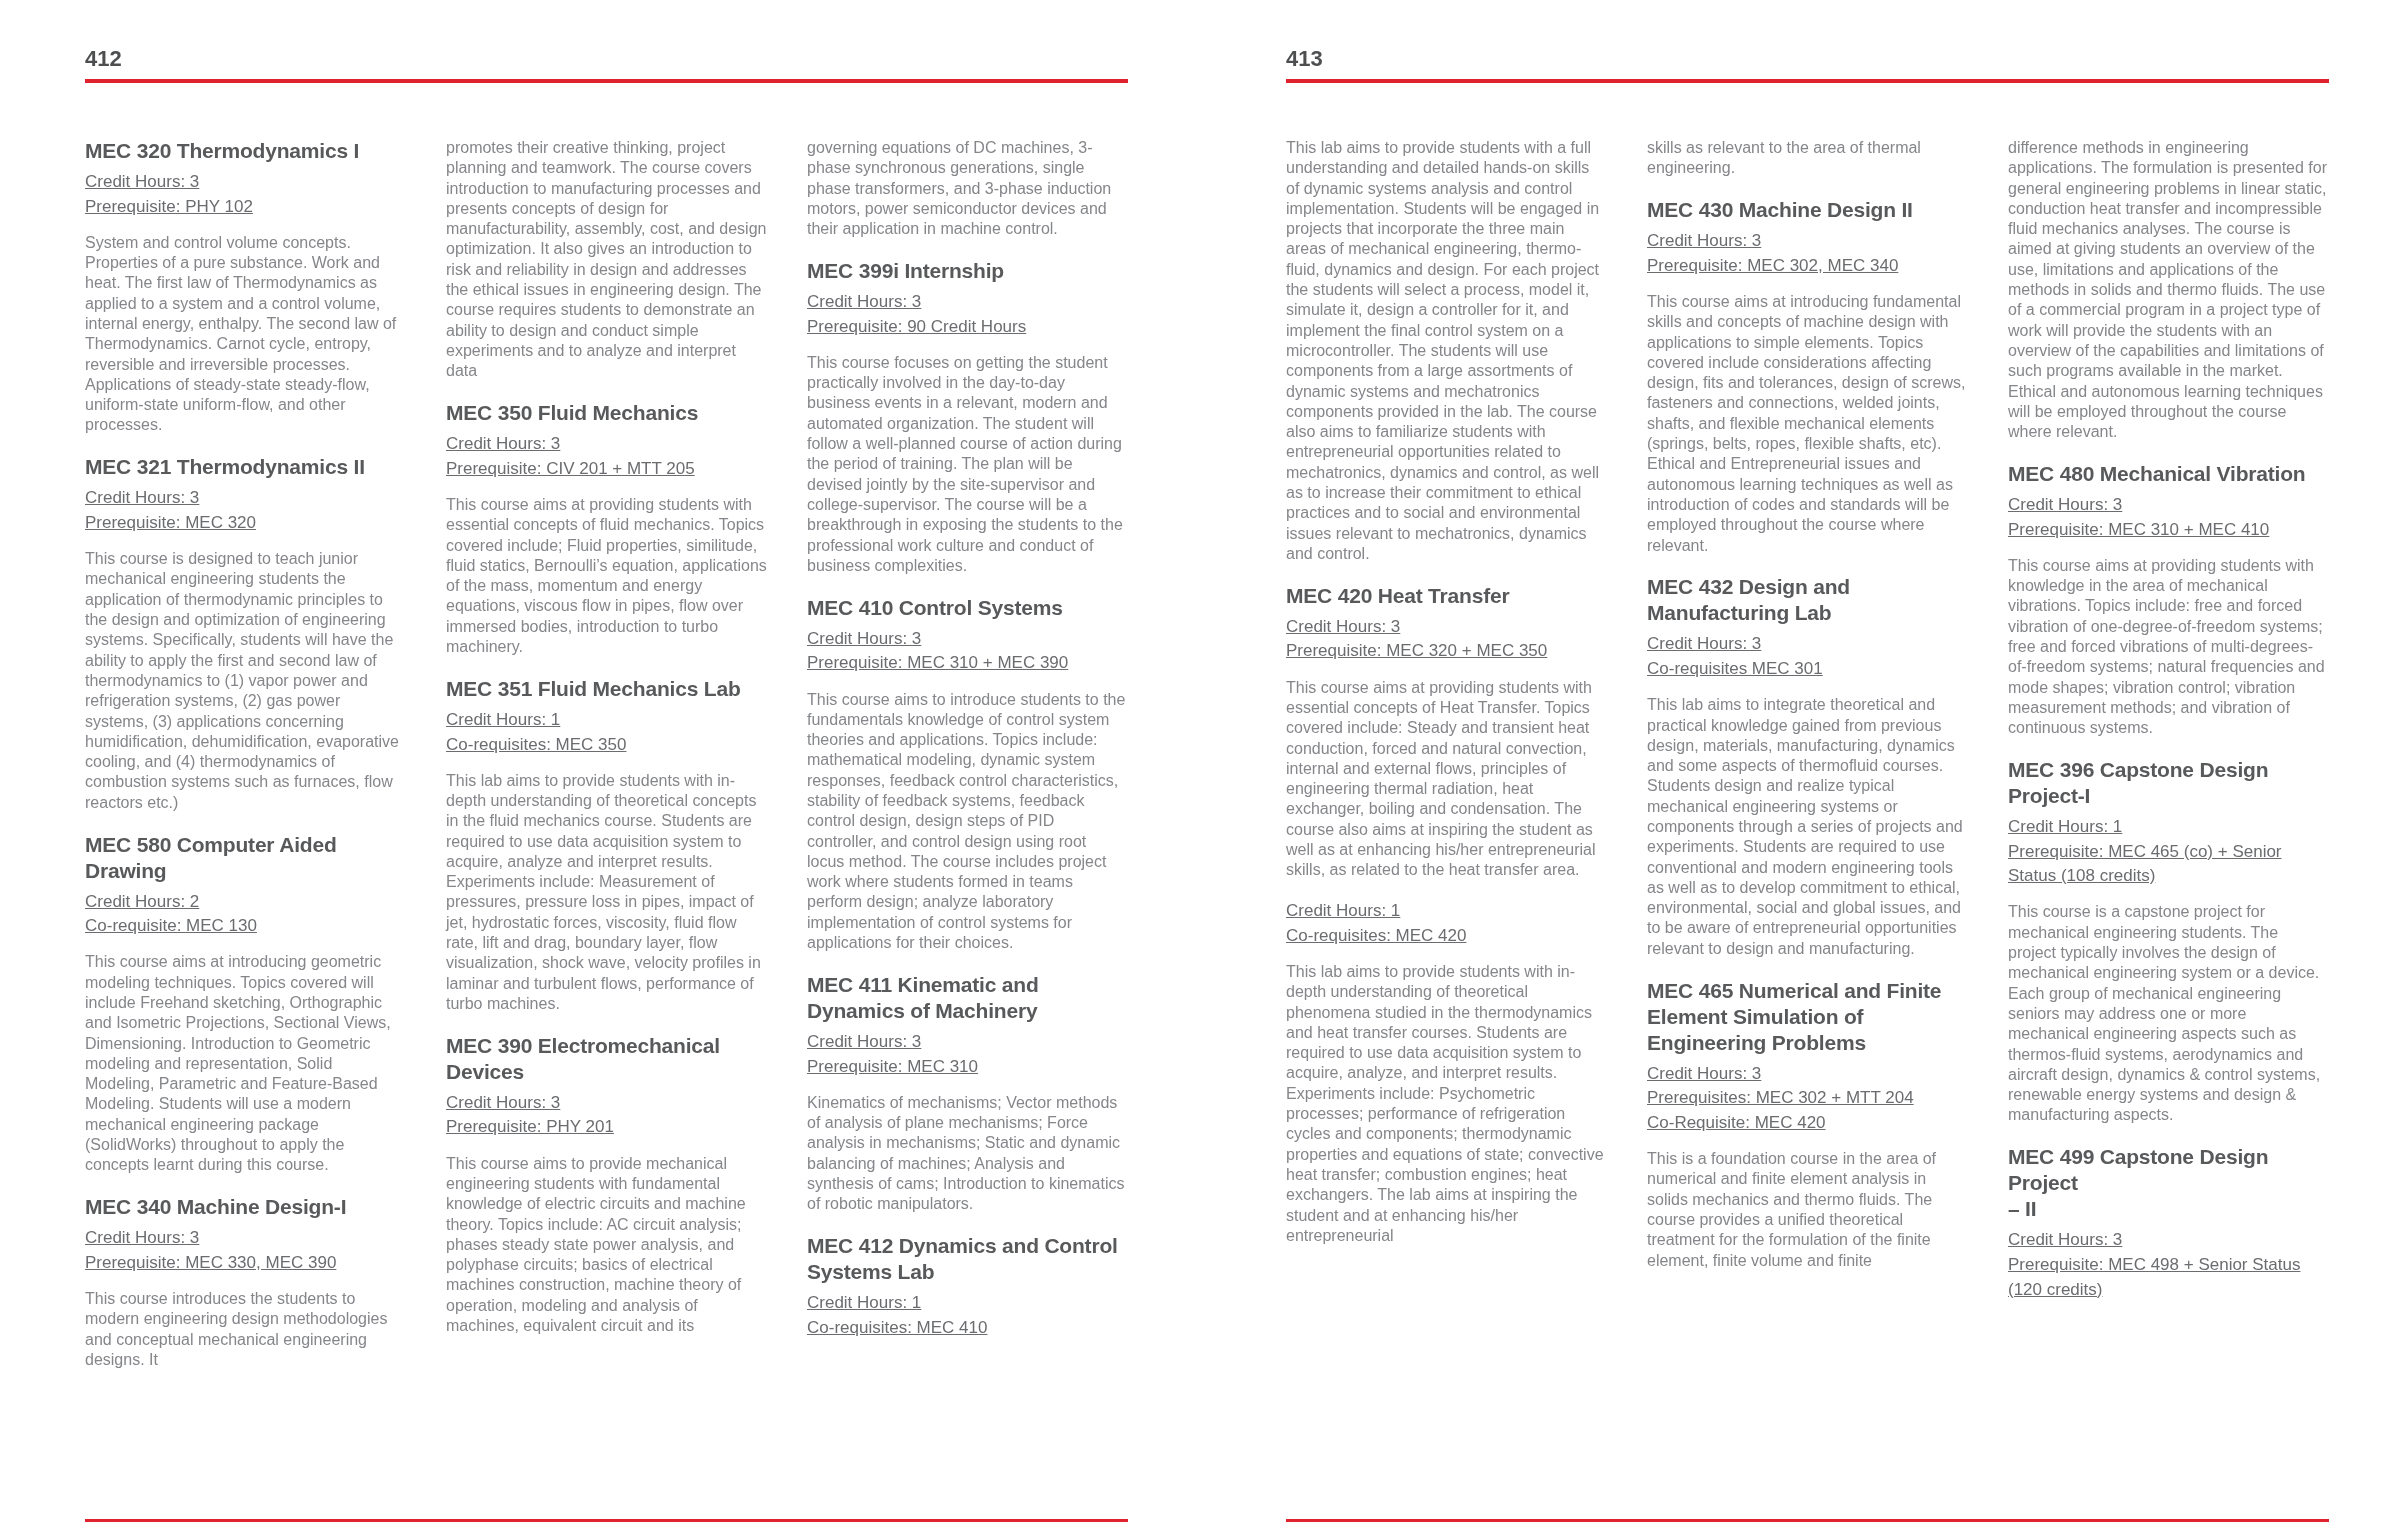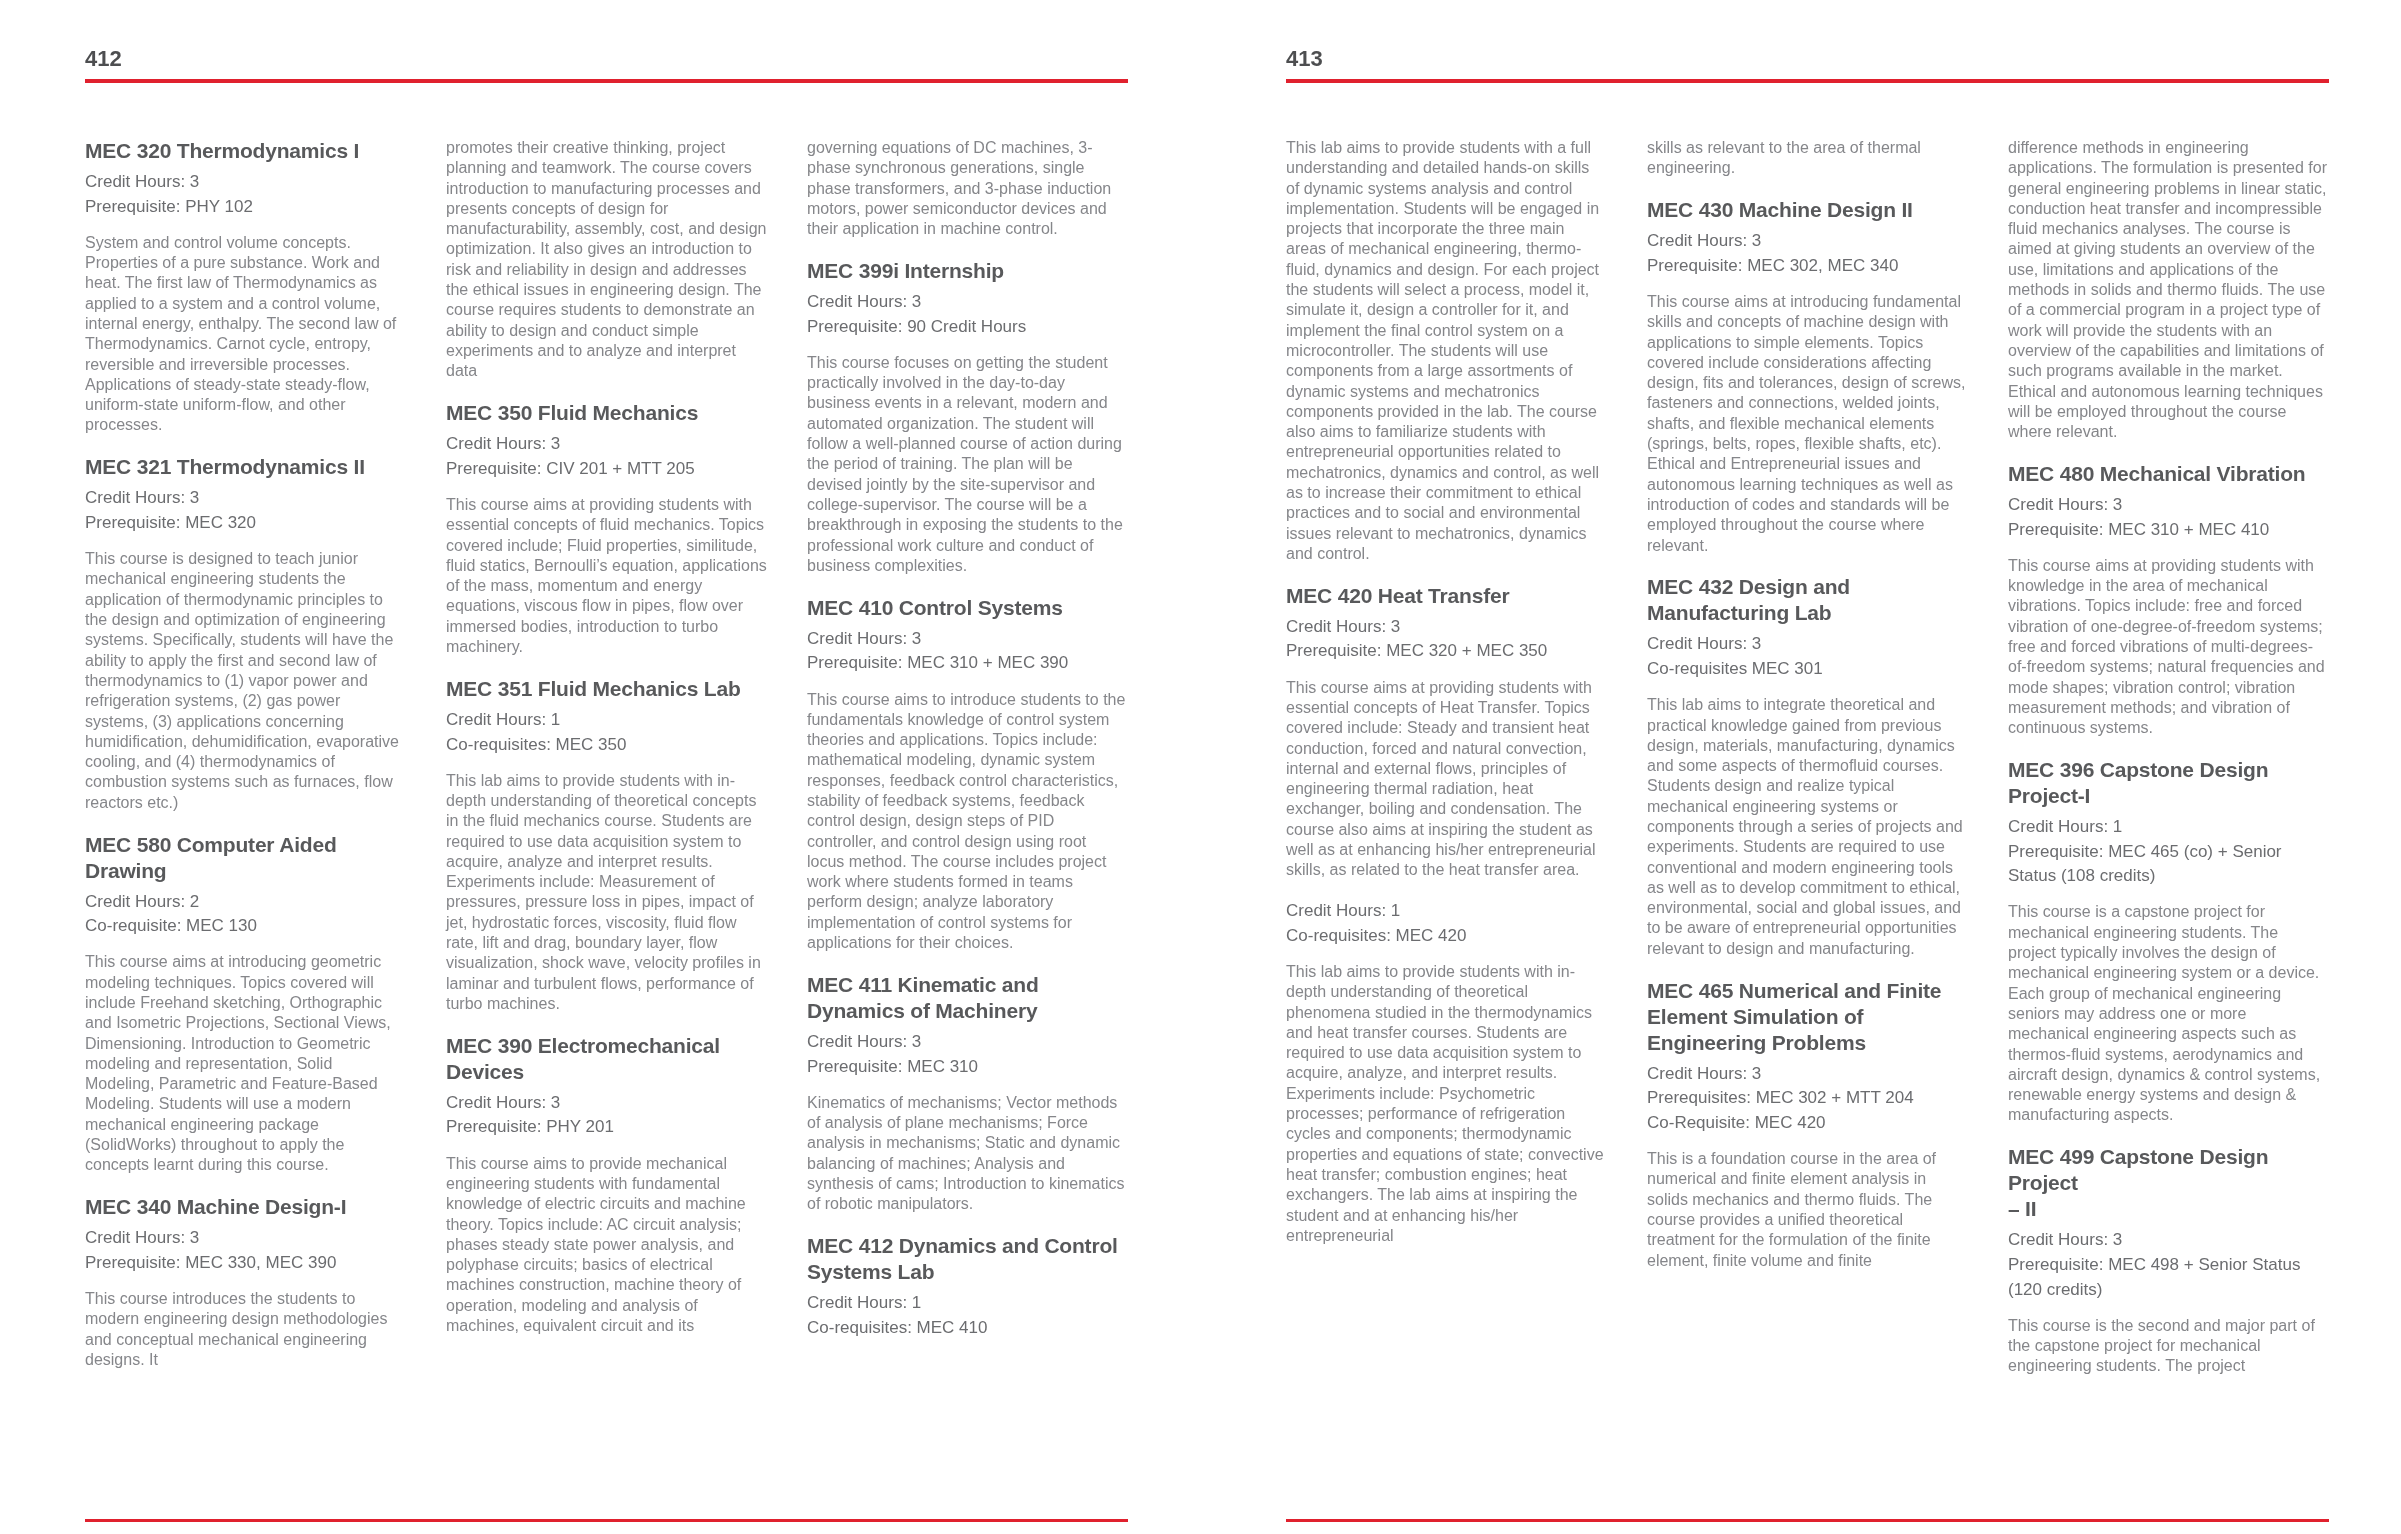--- a/index.html
+++ b/index.html
@@ -29,21 +29,21 @@
   }
   .col{flex:1 1 0;min-width:0;}
   .col > :first-child{margin-top:0;}
   .para{margin:0;font-size:16px;line-height:20.3px;color:var(--body);}
   .course{margin-top:18.6px;}
   .course-title{
     margin:0;font-size:21px;line-height:26px;font-weight:bold;
     color:var(--title);white-space:pre-line;letter-spacing:-0.2px;
   }
   .credits-wrap{margin-top:6px;}
-  .credit-line{font-size:17px;line-height:24.6px;color:var(--credits);}
+  .credit-line{font-size:17px;line-height:24.6px;color:var(--credits);text-decoration:underline;}
   .course-desc{margin:13.6px 0 0 0;font-size:16px;line-height:20.3px;color:var(--body);}
   .page-foot{position:absolute;left:85px;right:72px;top:1519px;}
   .foot-rule{height:3.4px;background:var(--accent);}
   .footer-text{margin-top:16px;font-size:20.3px;line-height:24px;white-space:nowrap;}
   .f-dark{color:var(--footer-dark);}
   .f-sep{color:var(--footer-dark);margin:0 7.6px;}
   .f-red{color:var(--accent);}
 </style>
 </head>
 <body>
@@ -226,21 +226,20 @@
           </div>
           <p class="course-desc">This course is a capstone project for mechanical engineering students. The project typically involves the design of mechanical engineering system or a device.  Each group of mechanical engineering seniors may address one or more mechanical engineering aspects such as thermos-fluid systems, aerodynamics and aircraft design, dynamics &amp; control systems, renewable energy systems and design &amp; manufacturing aspects.</p>
         </div>
         <div class="course">
           <h3 class="course-title">MEC 499 Capstone Design  Project
 – II</h3>
           <div class="credits-wrap">
             <div class="credit-line">Credit Hours: 3</div>
             <div class="credit-line">Prerequisite: MEC 498 + Senior Status (120 credits)</div>
           </div>
-          <p class="course-desc">This course is the second and major part of the capstone project for mechanical engineering students. The project</p>
         </div>
       </div>
     </div>
   <div class="page-foot">
     <div class="foot-rule"></div>
     <div class="footer-text"><span class="f-dark">Abu Dhabi University</span><span class="f-sep">|</span><span class="f-red">Undergraduate Catalog 2020 - 2021</span></div>
   </div>
 </div>
 
 

